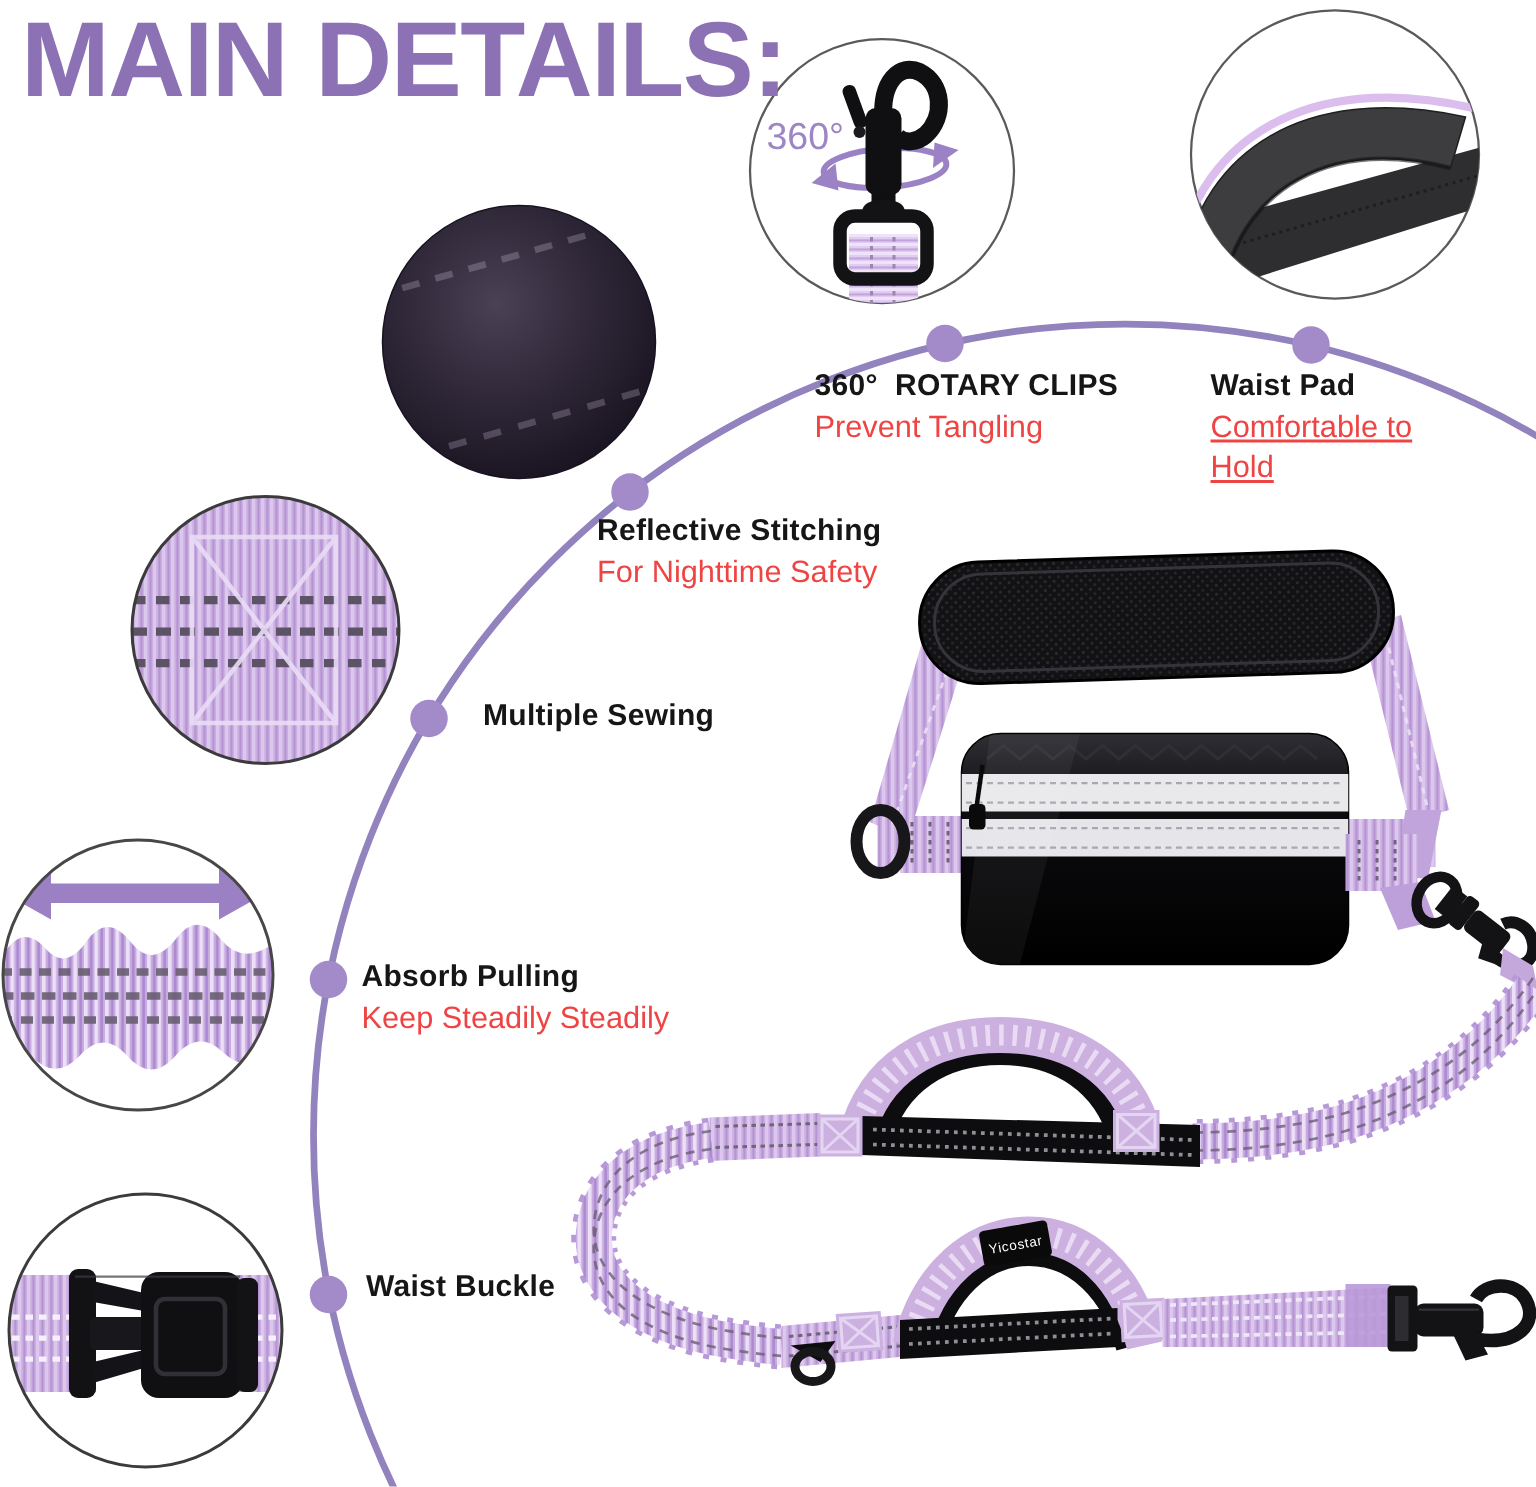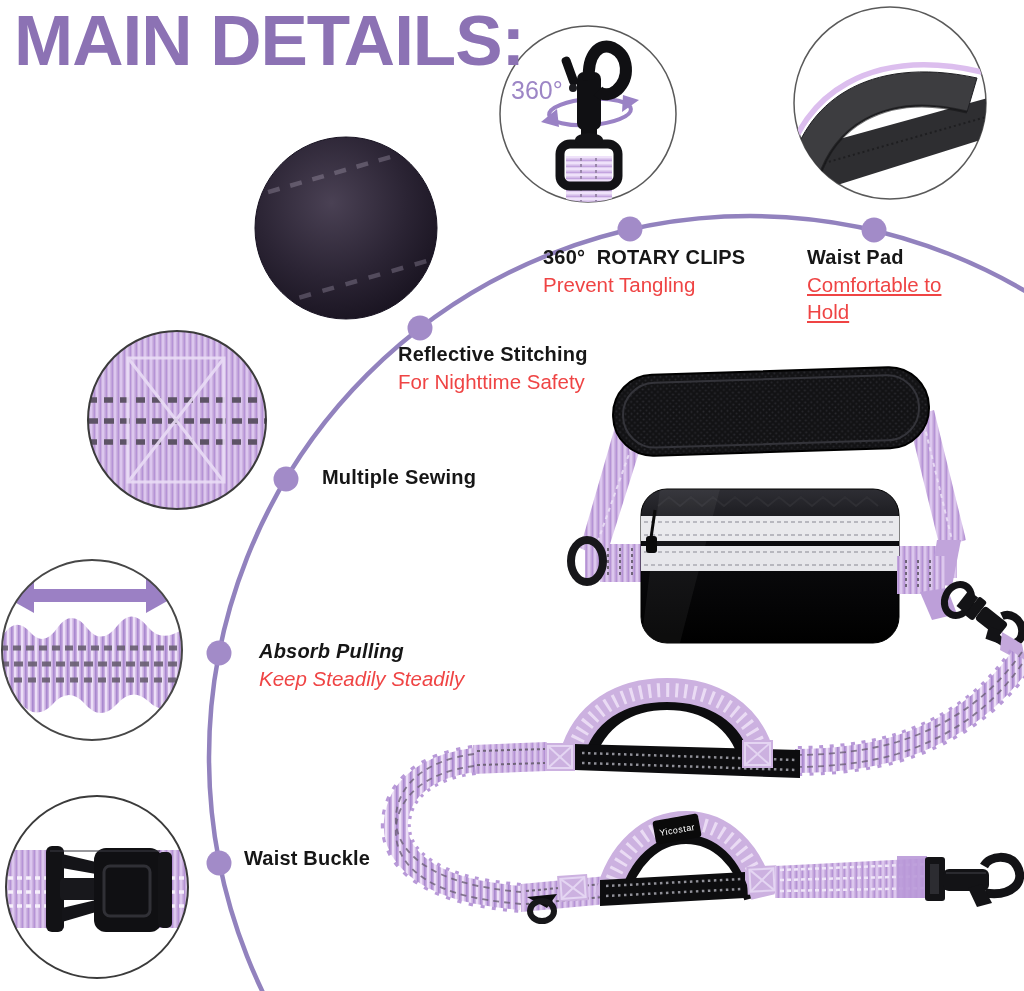--- a/index.html
+++ b/index.html
@@ -359,20 +359,20 @@
 
 <div class="callout" style="left:398px;top:341px;">
   <div class="callout-title">Reflective Stitching</div>
   <div class="callout-desc">For Nighttime Safety</div>
 </div>
 
 <div class="callout" style="left:307px;top:464px;margin-left:15px;">
   <div class="callout-title">Multiple Sewing</div>
 </div>
 
-<div class="callout" style="left:259px;top:638px;font-style:italic;">
+<div class="callout" style="left:241px;top:638px;">
   <div class="callout-title">Absorb Pulling</div>
   <div class="callout-desc">Keep Steadily Steadily</div>
 </div>
 
 <div class="callout" style="left:244px;top:845px;">
   <div class="callout-title">Waist Buckle</div>
 </div>
 
 </body></html>

